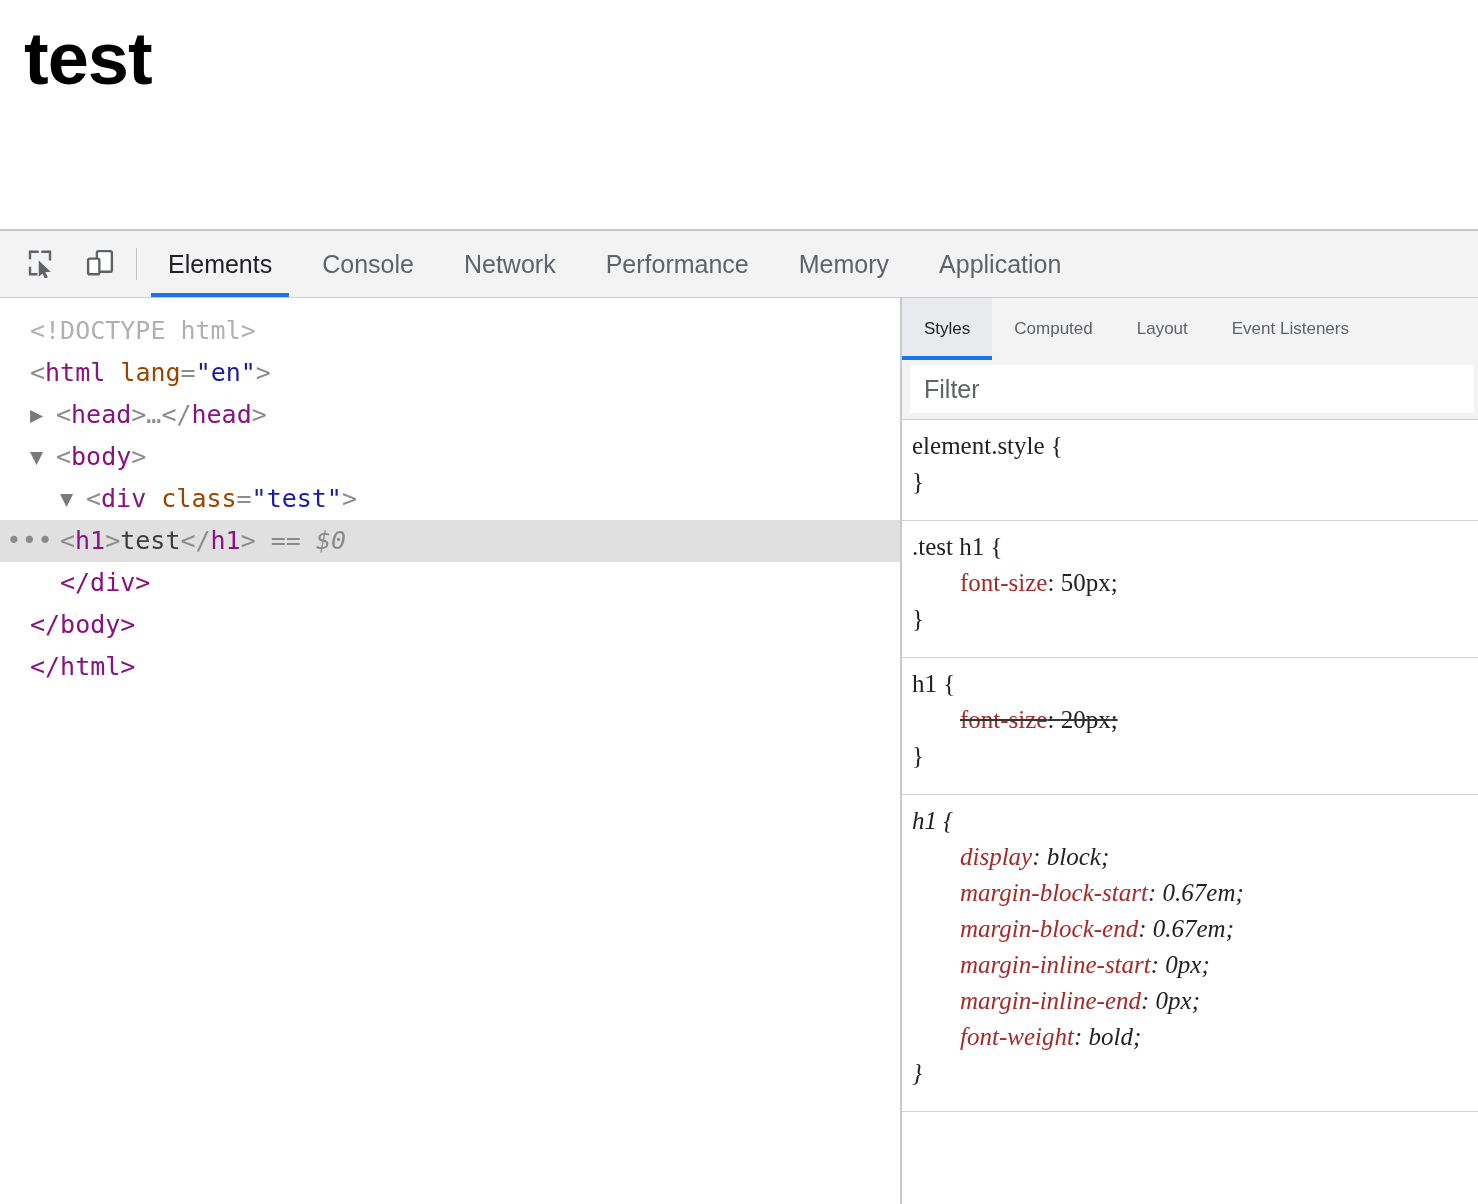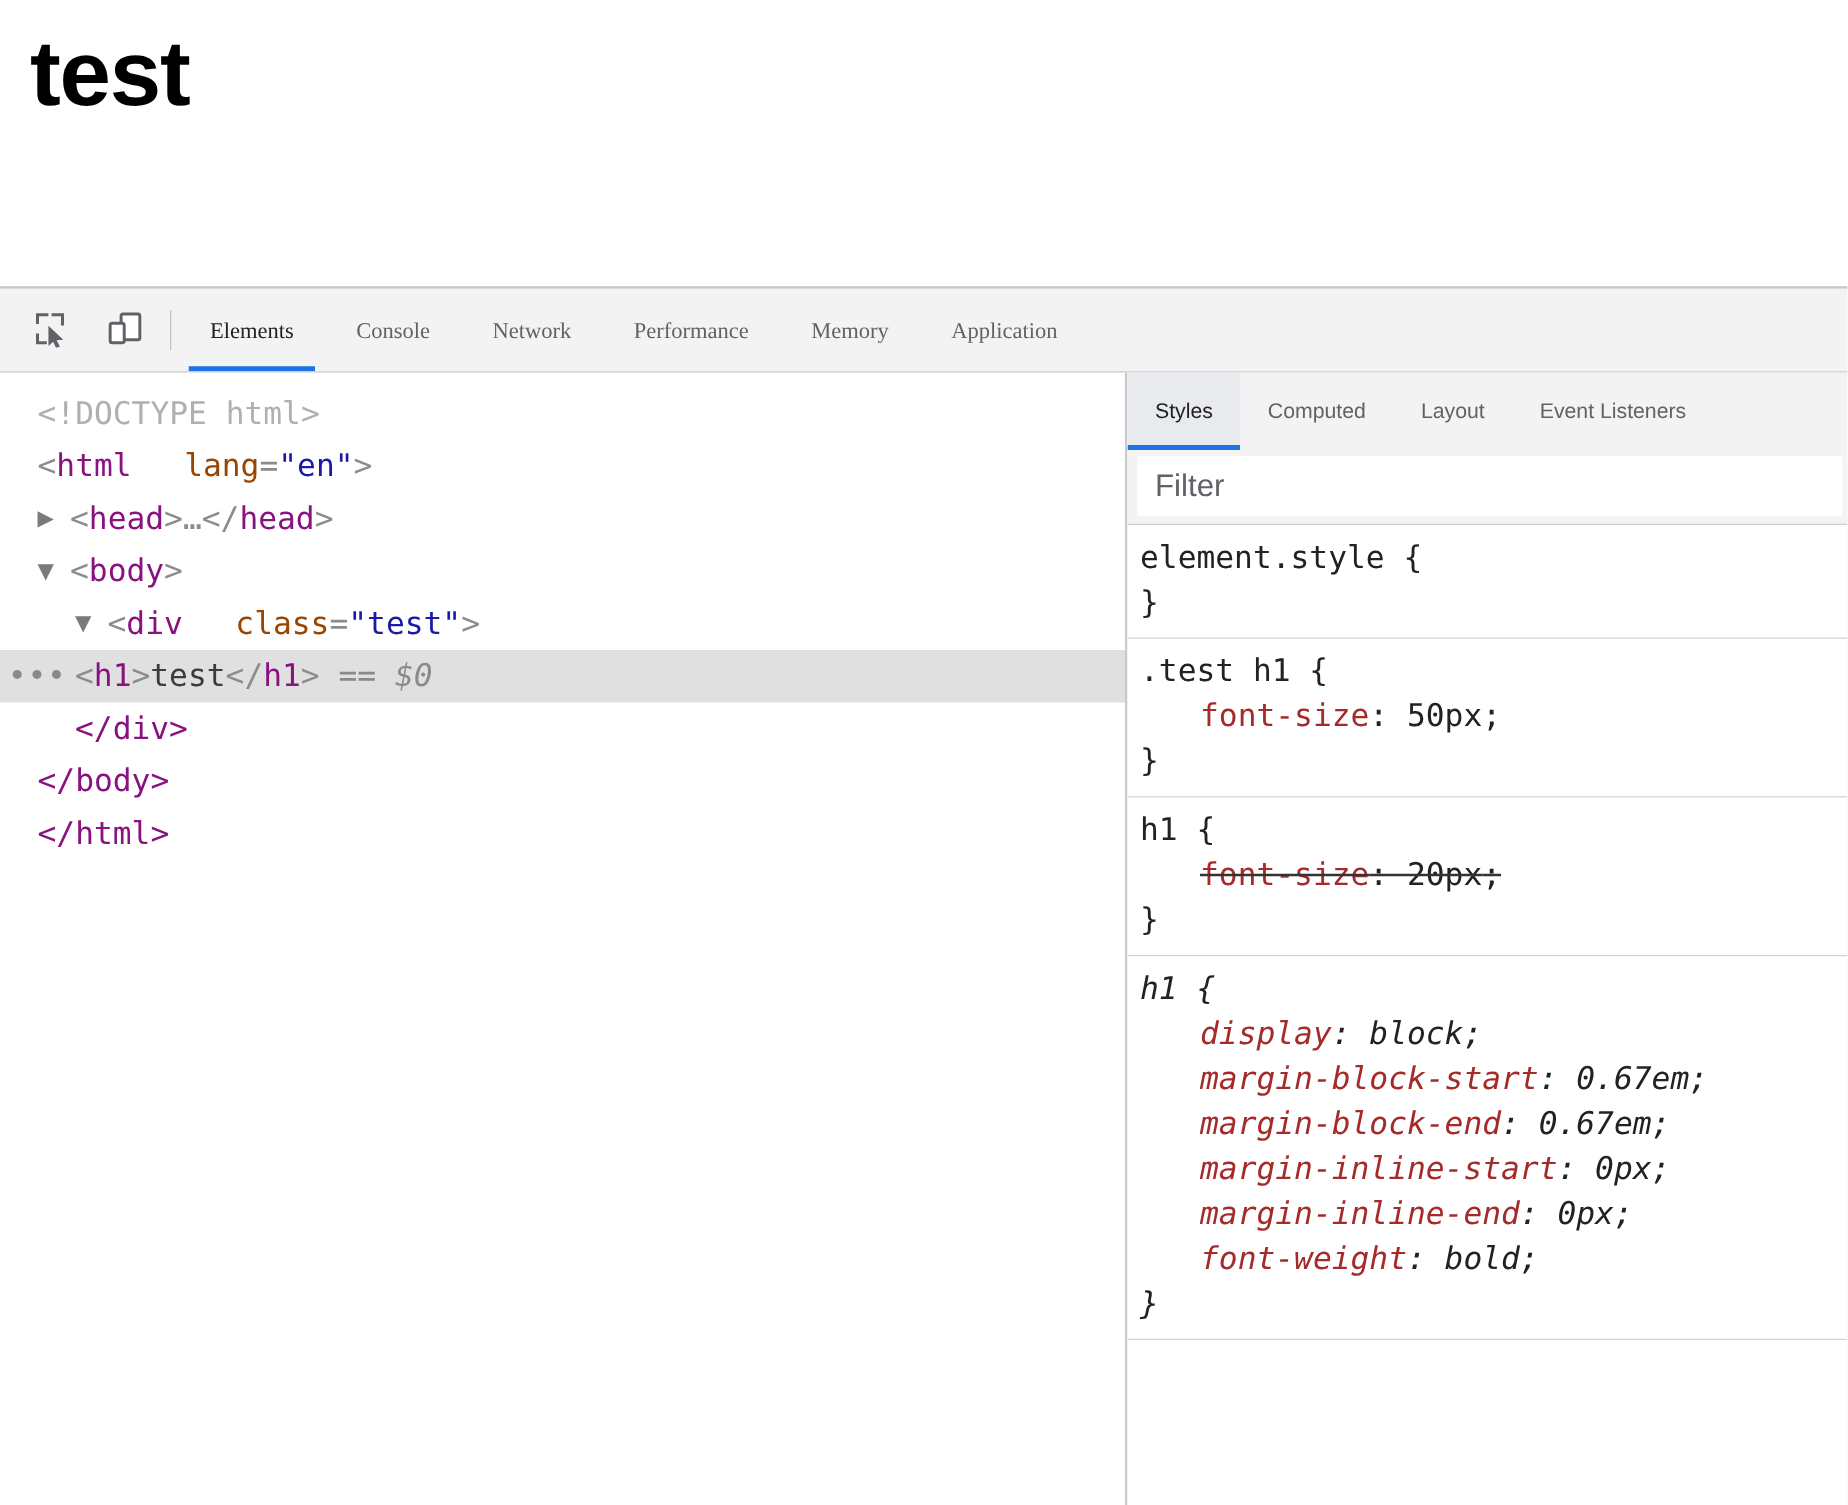--- a/index.html
+++ b/index.html
@@ -71,28 +71,28 @@
   .tabs {
     display: flex;
     align-items: stretch;
     overflow: hidden;
     flex: 1;
   }
   .tab {
     display: flex;
     align-items: center;
     padding: 0 25px;
-    font-size: 18px;
+    font-size: 25px;
     color: #5f6368;
     white-space: nowrap;
     cursor: pointer;
     position: relative;
     background: transparent;
     border: none;
-    font-family: Liberation Serif, serif;
+    font-family: Liberation Sans, sans-serif;
   }
   .tab.active { color: #202124; }
   .tab.active::after {
     content: "";
     position: absolute;
     left: 8px; right: 8px; bottom: 0;
     height: 4px;
     background: #1a73e8;
   }
 
@@ -136,21 +136,21 @@
     color: #7a7a7a;
     font-size: 17px;
     text-align: left;
     font-family: "DejaVu Sans", sans-serif;
   }
   .ind1 { padding-left: 30px; }
   .ind2 { padding-left: 60px; }
 
   .c-punct   { color: #8c8c8c; }
   .c-tag     { color: #881280; }
-  .c-attr    { color: #994500; margin-left: 27px; }
+  .c-attr    { color: #994500; }
   .c-value   { color: #1a1aa6; }
   .c-text    { color: #3c3c3c; }
   .c-doctype { color: #b0b0b0; }
   .c-ref     { color: #8a8a8a; }
   .c-ref i   { font-style: italic; }
 
   
   .styles-pane {
     flex: 1;
     display: flex;
@@ -210,22 +210,23 @@
 
   .rules {
     flex: 1;
     overflow: hidden;
     background: #ffffff;
     font-family: "DejaVu Sans Mono", monospace;
     font-size: 25px;
     line-height: 36px;
   }
   .rule {
-    padding: 8px 0 10px 10px;
+    padding: 8px 0 20px 10px;
     border-bottom: 1px solid #d4d4d4;
+    font-family: Liberation Serif, serif;
   }
   .rule.ua { font-style: italic; }
   .sel { color: #222222; white-space: pre; }
   .decl { padding-left: 48px; white-space: pre; color: #222222; }
   .decl .prop { color: #a52a2a; }
   .decl.struck { text-decoration: line-through; text-decoration-color: #333; }
   .brace { color: #222222; white-space: pre; }
   .rule-tail { height: 140px; }
 </style>
 </head>

